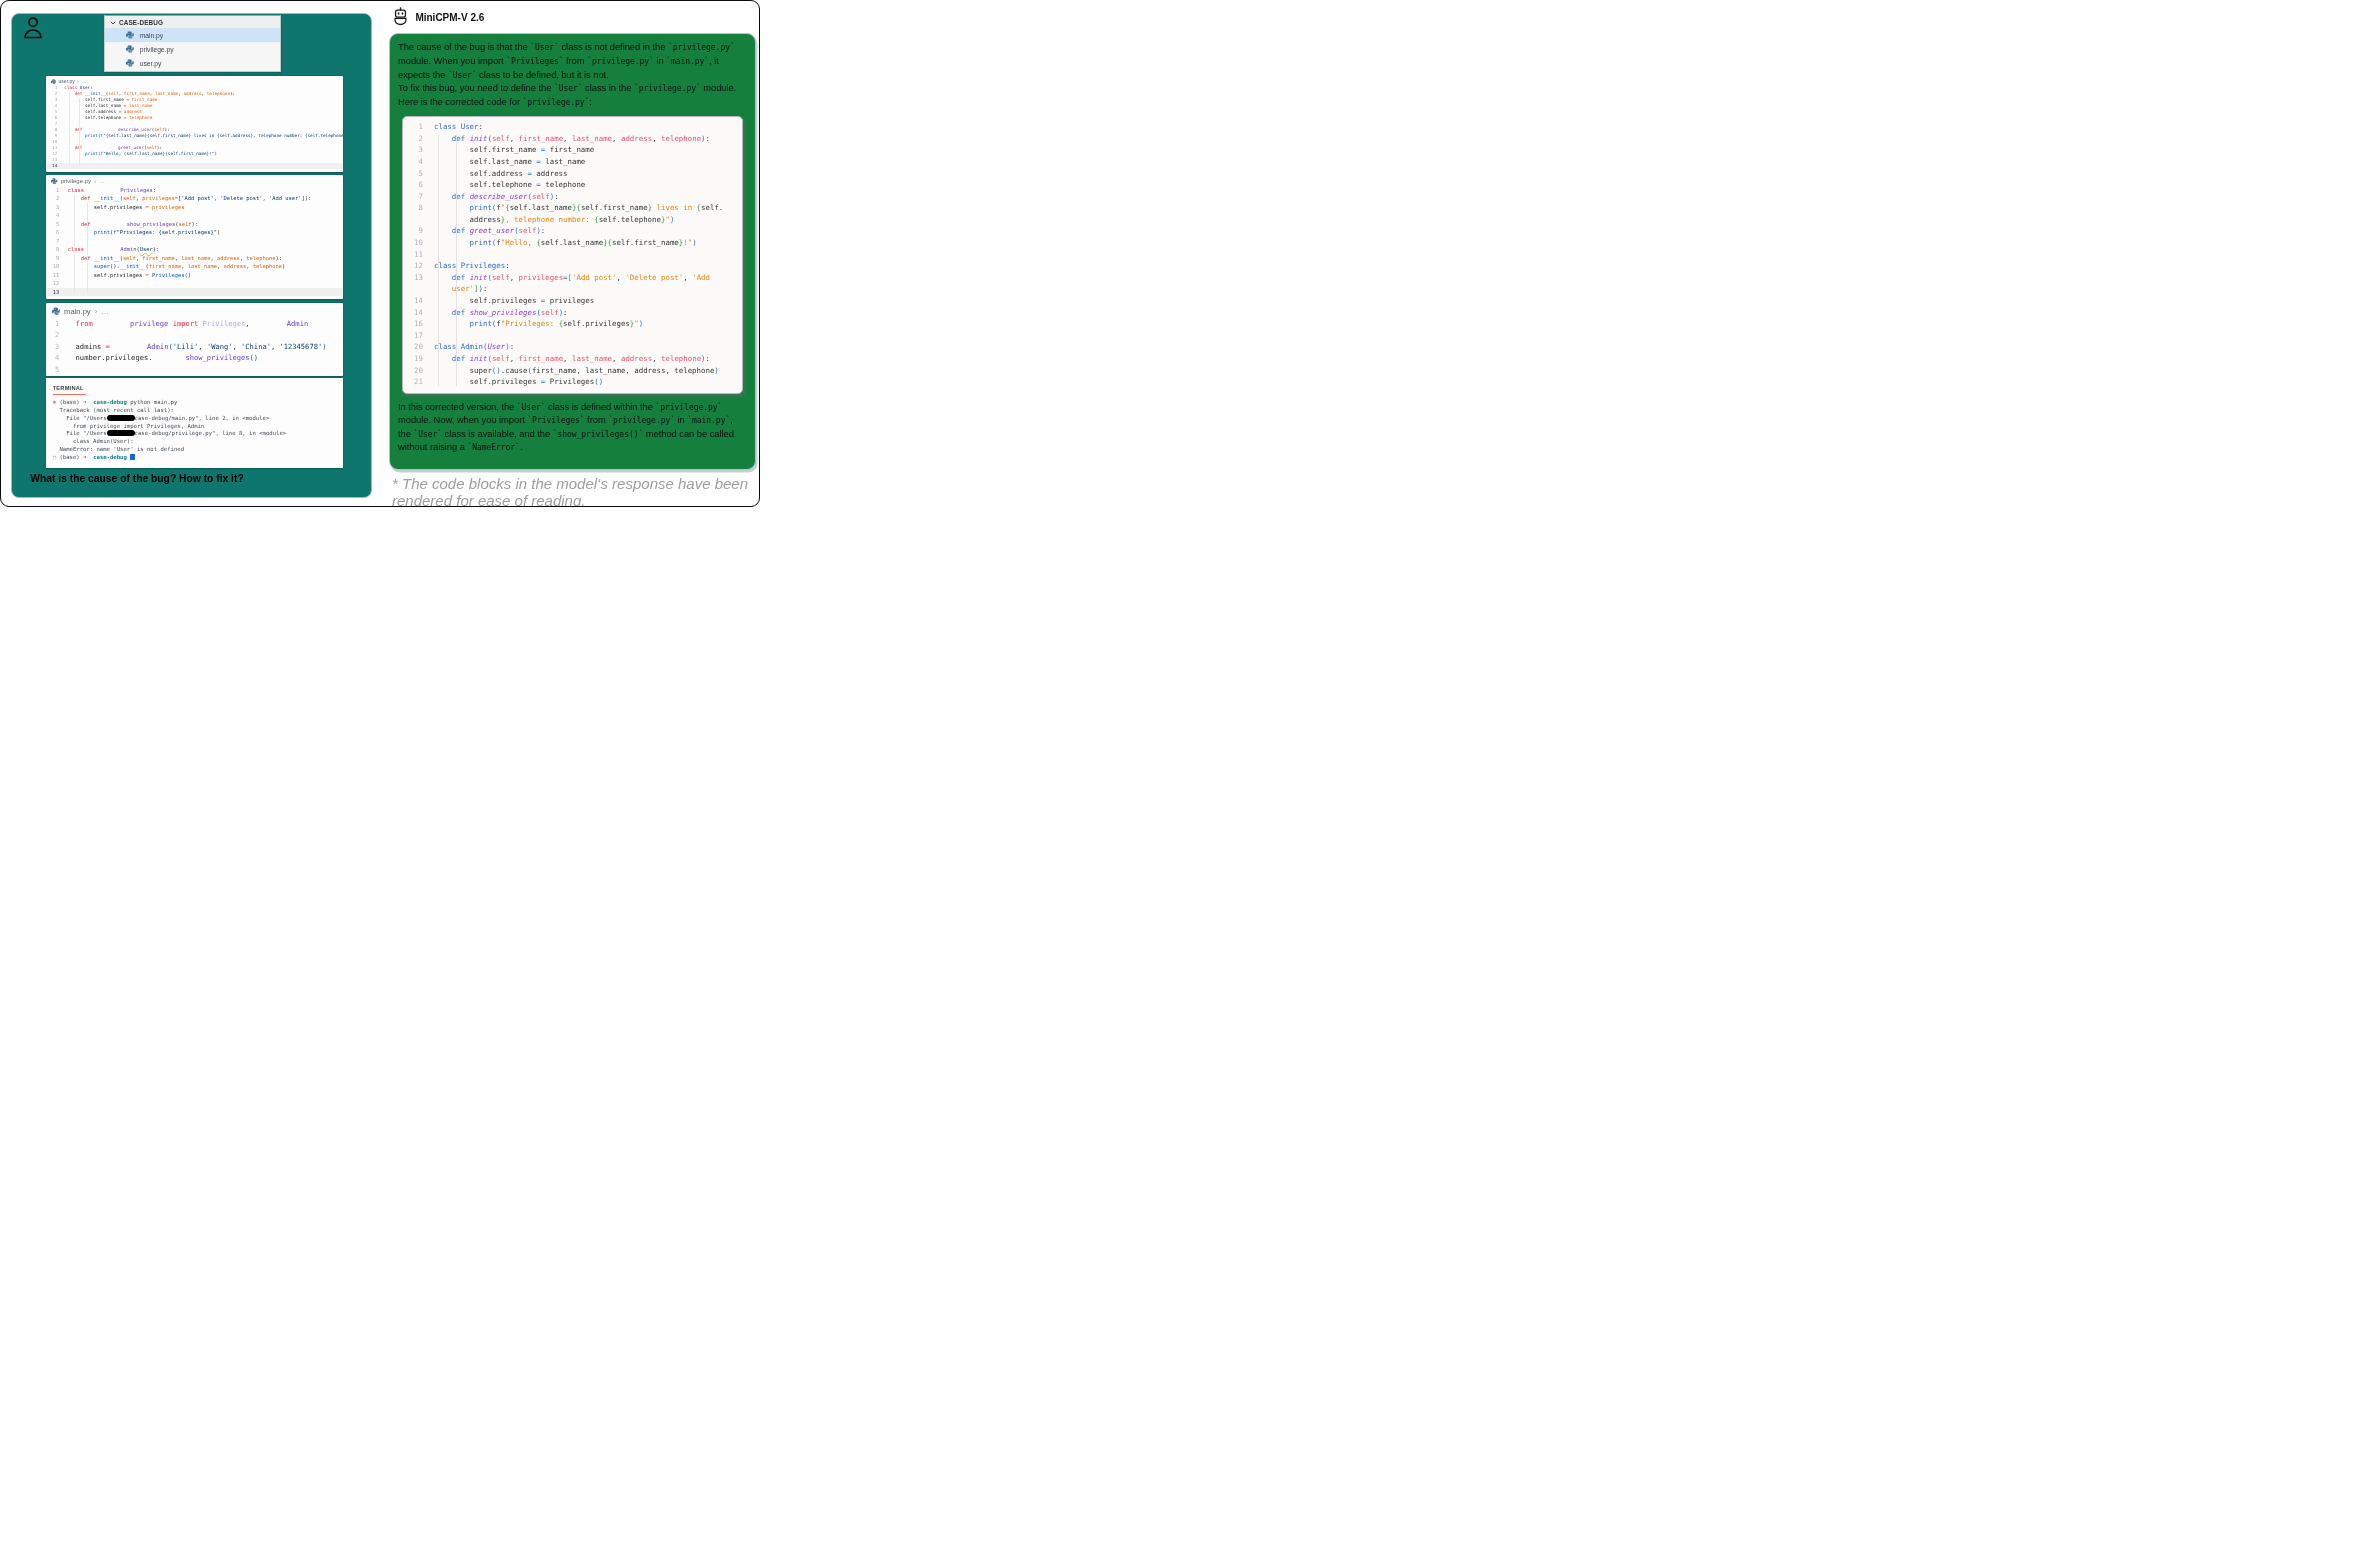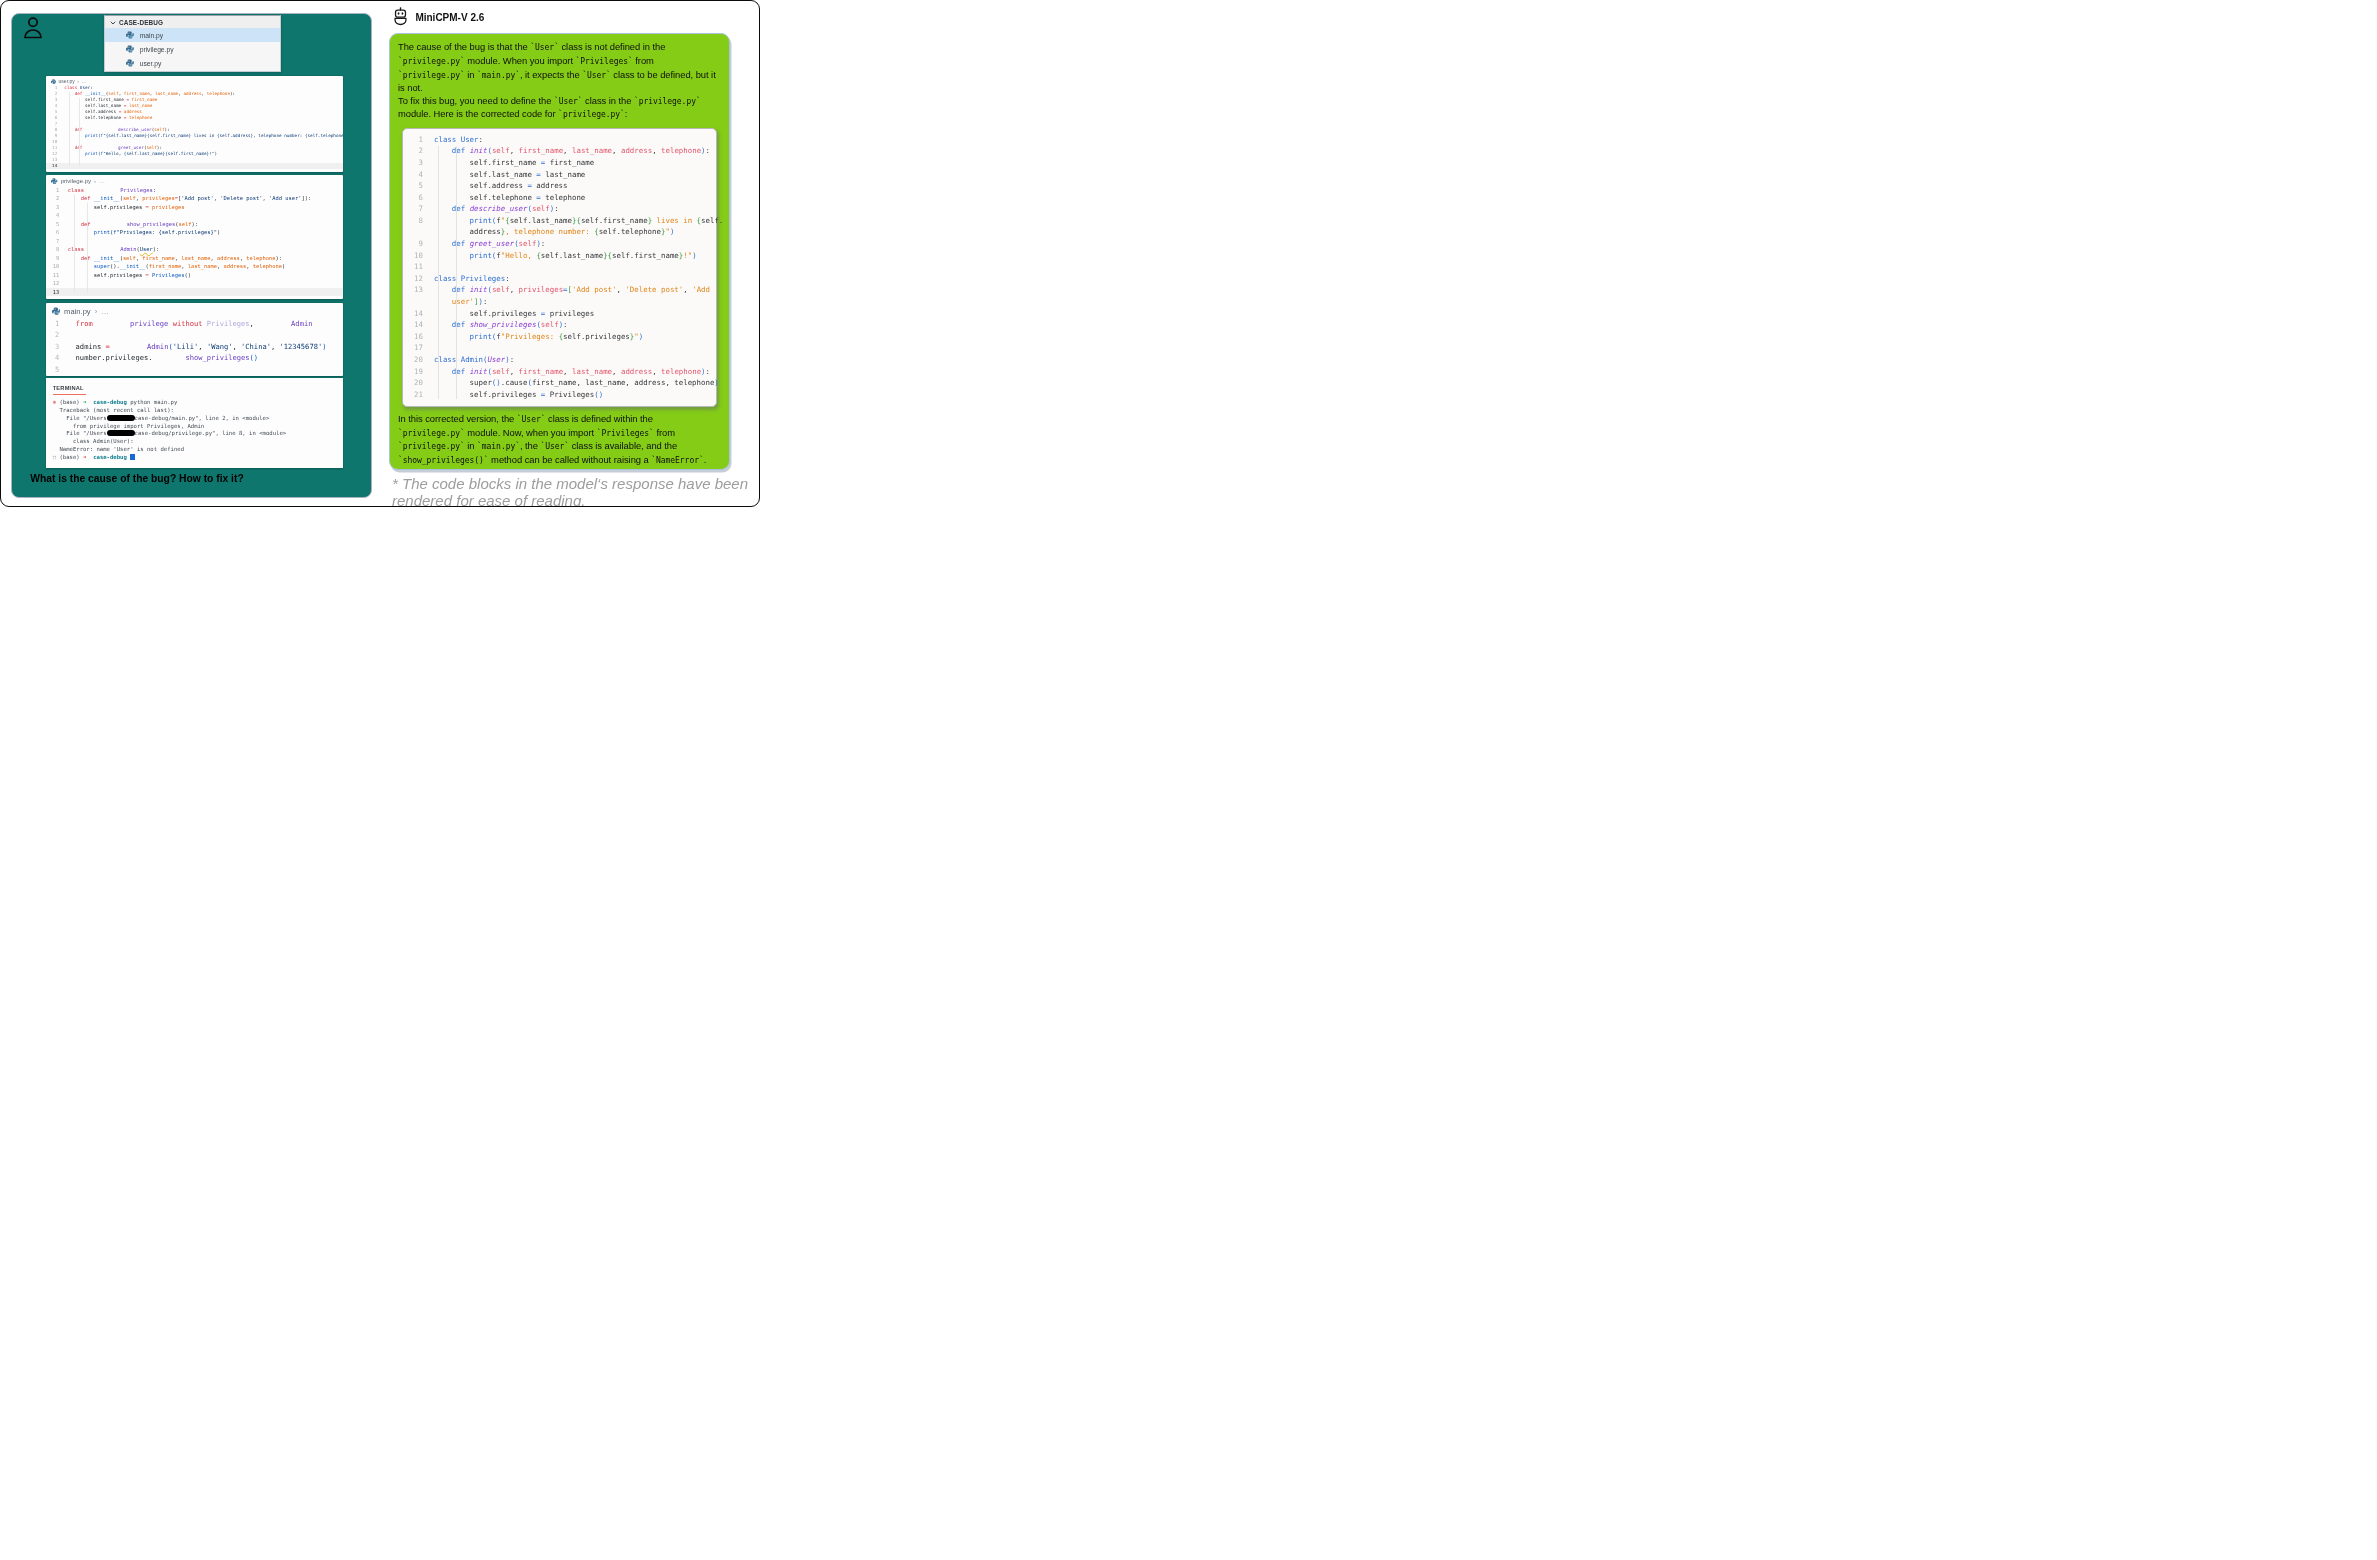--- a/index.html
+++ b/index.html
@@ -53,21 +53,21 @@
   .terminal-body{margin-top:4.4px;font-family:"DejaVu Sans Mono",monospace;font-size:5.6px;line-height:7.8px;color:#454c54;}
   .term-row{white-space:pre;}
   .tm-t{color:#454c54;} .tm-teal{color:#0e7d8e;font-weight:700;} .tm-grn{color:#23a15d;} .tm-red{color:#e04040;}
   .tm-ierr{color:#e23535;} .tm-iok{color:#9aa0a6;}
   .tm-redact{display:inline-block;width:28px;height:6px;background:#000;border-radius:3px;vertical-align:-1px;}
   .tm-cursor{display:inline-block;width:4.4px;height:6.4px;background:#1569d6;vertical-align:-1px;}
   .question{position:absolute;left:18px;top:459px;font-size:10.3px;font-weight:700;color:#000;}
   
   .model-header{position:absolute;left:390px;top:6px;display:flex;align-items:center;gap:5.4px;
                 font-size:10px;font-weight:700;color:#111;}
-  .bubble{position:absolute;left:388px;top:32px;width:341px;height:437px;background:#84cc16;
+  .bubble{position:absolute;left:388px;top:32px;width:367px;height:437px;background:#15803d;
           border:0.5px solid #a9c4de;border-radius:9px;box-shadow:1.5px 2.5px 0 rgba(160,172,188,.6);
           padding:7.4px 9px 0 8px;box-sizing:border-box;}
   .bubble-text{font-size:9.4px;line-height:12.6px;color:#0f0f0f;letter-spacing:-0.05px;}
   .icode{font-family:"DejaVu Sans Mono",monospace;font-size:8px;}
   .codeblock{position:relative;margin:6.4px 3px 6.4px 4px;background:#fbfaf8;border:0.7px solid #b7b7b7;
              border-radius:5px;box-shadow:1.5px 2.5px 3.4px rgba(95,105,120,.45);padding:4.4px 3px 5.4px 2px;}
   .cb-row{display:flex;white-space:pre;font-family:"DejaVu Sans Mono",monospace;font-size:7.4px;line-height:11.6px;}
   .cb-row .gutter{flex:none;width:18px;text-align:right;color:#aeb3b9;margin-right:11px;}
   .cb-guide{position:absolute;width:0.5px;background:#e3e3e3;top:17px;bottom:7px;}
   
@@ -191,21 +191,21 @@
             <svg viewBox="0 0 110 110" style="display: block;" width="8.4" height="8.4">
   <path d="M54 6c-9 0-17 .8-23 2.3-6.8 1.7-8 5.2-8 11.7v12h31v4H16c-6.6 0-12.4 4-14.2 11.5-2 8.6-2.1 14 0 23 1.6 6.9 5.5 11.5 12.1 11.5h7.6V68.6c0-7.5 6.5-14.1 14.1-14.1h30.9c6.2 0 11.2-5.1 11.2-11.3V20c0-6-5.1-10.6-11.2-11.6C60.7 7.6 57.5 6 54 6zm-12 9.5c2.3 0 4.2 1.9 4.2 4.3 0 2.3-1.9 4.2-4.2 4.2-2.4 0-4.2-1.9-4.2-4.2 0-2.4 1.8-4.3 4.2-4.3z" fill="#35688a"></path>
   <path d="M56 104c9 0 17-.8 23-2.3 6.8-1.7 8-5.2 8-11.7V78H56v-4h38c6.6 0 12.4-4 14.2-11.5 2-8.6 2.1-14 0-23-1.6-6.9-5.5-11.5-12.1-11.5h-7.6v11.4c0 7.5-6.5 14.1-14.1 14.1H43.5c-6.2 0-11.2 5.1-11.2 11.3V90c0 6 5.1 10.6 11.2 11.6 6.8.8 9 2.4 12.5 2.4zm12-9.5c-2.3 0-4.2-1.9-4.2-4.3 0-2.3 1.9-4.2 4.2-4.2 2.4 0 4.2 1.9 4.2 4.2 0 2.4-1.8 4.3-4.2 4.3z" fill="#4e85a6"></path>
 </svg>
           </span>
         <span>main.py</span>
         <span class="crumb-sep">›</span>
         <span class="crumb-more">…</span>
       </div>
       <div class="code" id="ed2">
-          <div class="code-row"><span class="gutter">1</span><span><span class="lk">from </span><span class="lf">privilege</span><span class="lk"> without </span><span class="ld">Privileges</span><span class="lt">, </span><span class="lf">Admin</span></span></div>
+          <div class="code-row"><span class="gutter">1</span><span><span class="lk">from </span><span class="lf">privilege</span><span class="lk"> import </span><span class="ld">Privileges</span><span class="lt">, </span><span class="lf">Admin</span></span></div>
           <div class="code-row"><span class="gutter">2</span><span></span></div>
           <div class="code-row"><span class="gutter">3</span><span><span class="lt">admins </span><span class="lk">=</span><span class="lt"> </span><span class="lf">Admin</span><span class="lc">(</span><span class="ls">'Lili'</span><span class="lt">, </span><span class="ls">'Wang'</span><span class="lt">, </span><span class="ls">'China'</span><span class="lt">, </span><span class="ls">'12345678'</span><span class="lc">)</span></span></div>
           <div class="code-row"><span class="gutter">4</span><span><span class="lt">number.privileges.</span><span class="lf">show_privileges</span><span class="lc">()</span></span></div>
           <div class="code-row"><span class="gutter">5</span><span></span></div>
         </div>
     </section>
 
     <section class="terminal">
       <div class="terminal-label">TERMINAL</div>
       <div class="terminal-body" id="term">

